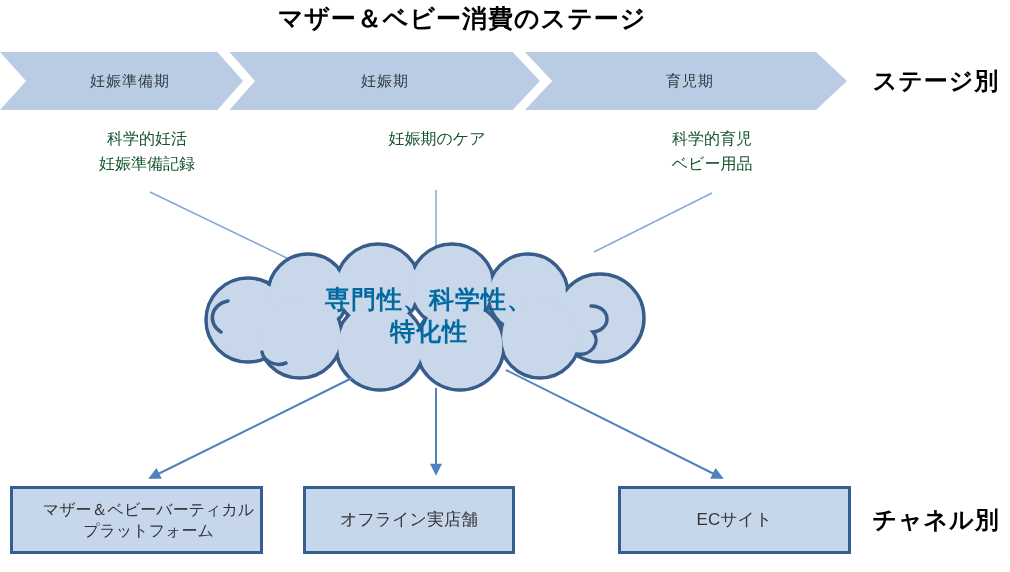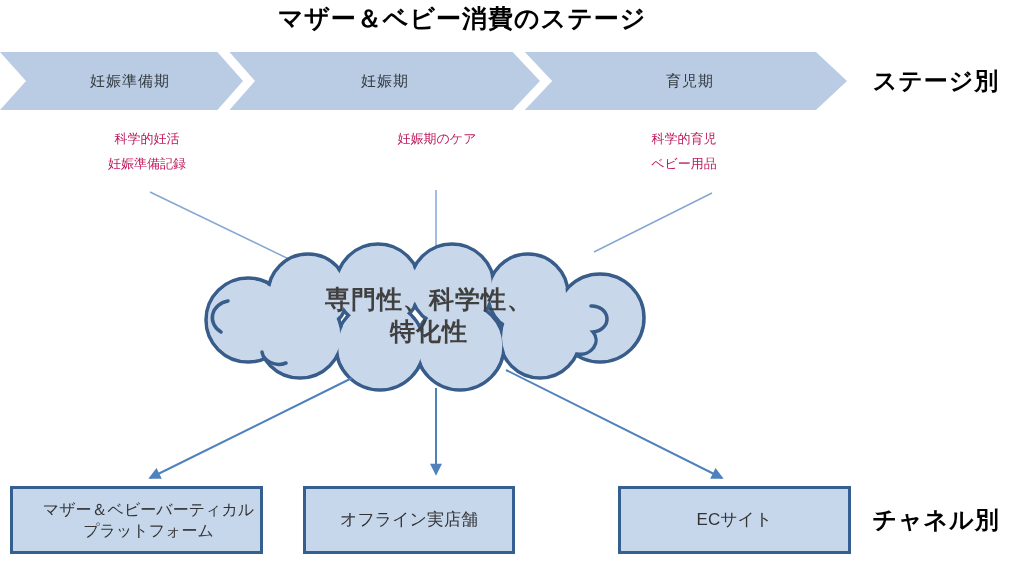--- a/index.html
+++ b/index.html
@@ -15,25 +15,25 @@
   }
   .stage-label{
     top:52px;height:58px;width:200px;display:flex;align-items:center;justify-content:center;
     font-size:15px;color:#333a40;letter-spacing:1px;
   }
   .side-label{
     width:148px;display:flex;align-items:center;justify-content:center;
     font-size:24px;font-weight:bold;color:#000;letter-spacing:1px;
   }
   .subcol{
-    top:126px;width:200px;text-align:center;font-size:13px;line-height:25px;color:#be185d;
+    top:126px;width:200px;text-align:center;font-size:16px;line-height:25px;color:#14532d;
   }
   .cloud-text{
     left:244px;top:283px;width:370px;text-align:center;
-    font-size:25px;font-weight:bold;color:#404040;line-height:32px;letter-spacing:1px;
+    font-size:25px;font-weight:bold;color:#0369a1;line-height:32px;letter-spacing:1px;
   }
   .channel-box{
     top:486px;height:68px;box-sizing:border-box;
     background:#c6d7ec;border:3px solid #365f91;
     display:flex;flex-direction:column;align-items:center;justify-content:center;
     color:#333;text-align:center;
   }
   .channel-box .l{font-size:17px;line-height:22px;}
   .channel-box.small .l{font-size:16px;line-height:21px;}
 </style>
@@ -101,21 +101,21 @@
 
   <div class="abs side-label" style="left:862px;top:52px;height:58px;">ステージ別</div>
 
   <div class="abs subcol" style="left:47px;">
     <div>科学的妊活</div>
     <div>妊娠準備記録</div>
   </div>
   <div class="abs subcol" style="left:337px;">
     <div>妊娠期のケア</div>
   </div>
-  <div class="abs subcol" style="left:584px;">
+  <div class="abs subcol" style="left:612px;">
     <div>科学的育児</div>
     <div>ベビー用品</div>
   </div>
 
   <div class="abs cloud-text">
     <div>専門性、科学性、</div>
     <div>特化性</div>
   </div>
 
   <div class="abs channel-box small" style="left:10px;width:253px;padding-left:24px;">

